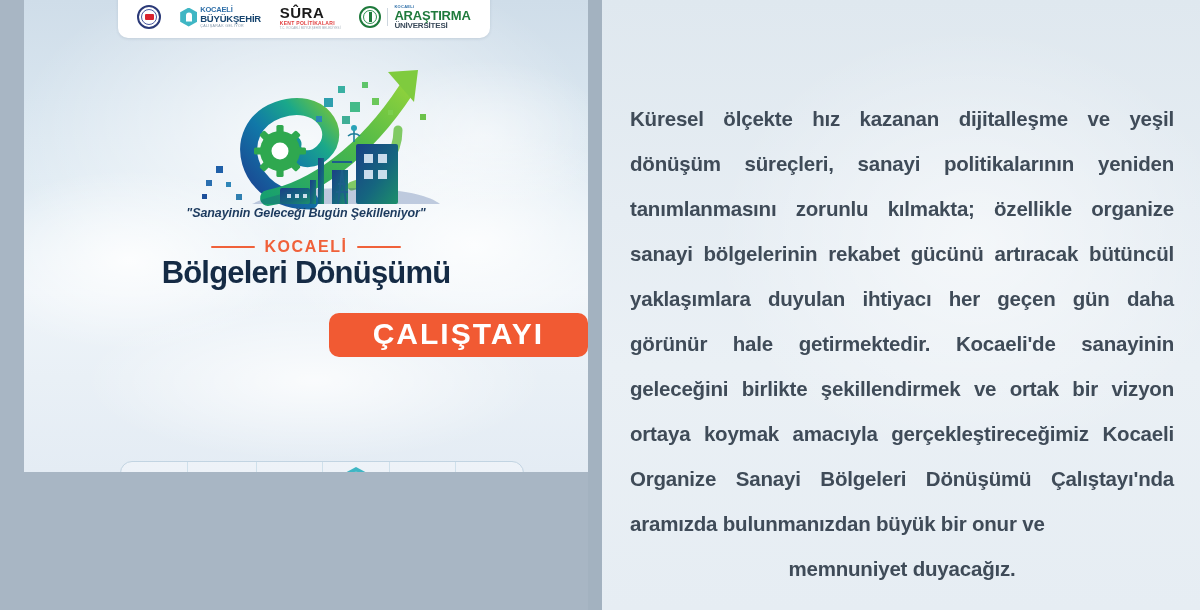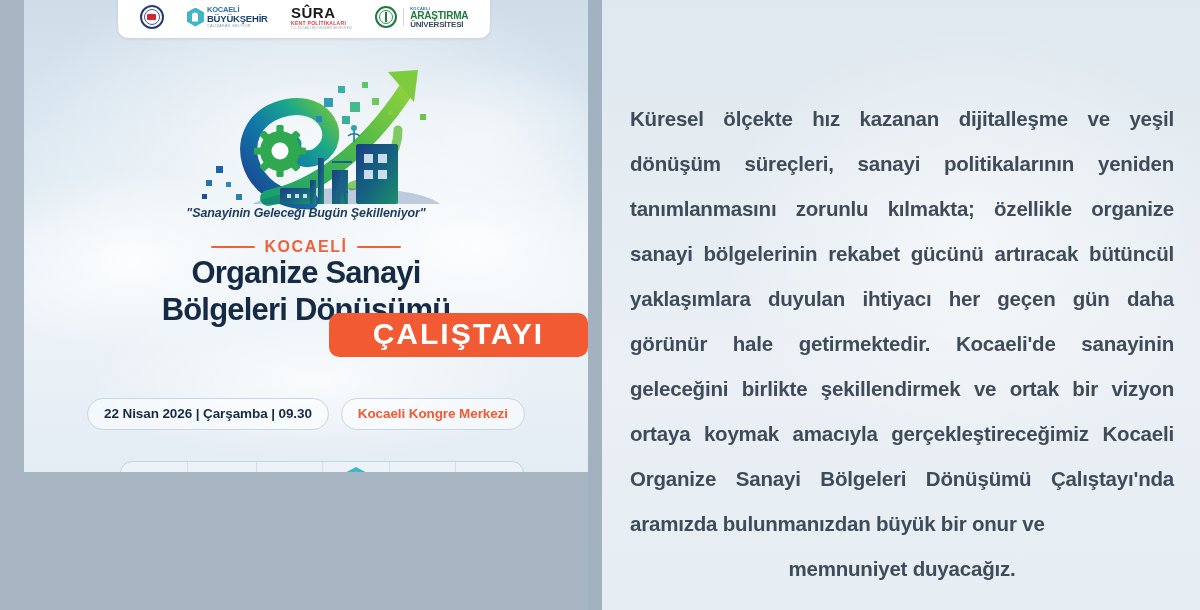--- a/index.html
+++ b/index.html
@@ -238,21 +238,21 @@
         <div style="font-size:2.9px;color:#9aa6b2;letter-spacing:.15px;">T.C. KOCAELİ BÜYÜKŞEHİR BELEDİYESİ</div>
       </div>
 
       <div class="lgo">
         <div class="seal green" style="width:22px;height:22px;">
           <div style="width:2.5px;height:10px;background:#1f7a3c;"></div>
         </div>
         <div style="width:1px;height:18px;background:#cdd6de;margin:0 3px;"></div>
         <div>
           <div style="font-size:4px;font-weight:800;color:#2f6fa8;letter-spacing:.3px;">KOCAELİ</div>
-          <div class="txtlogo" style="font-size:10px;color:#1f7a3c;">ARAŞTIRMA</div>
+          <div class="txtlogo" style="font-size:13px;color:#1f7a3c;">ARAŞTIRMA</div>
           <div class="txtlogo" style="font-size:8px;color:#3a4a5a;">ÜNİVERSİTESİ</div>
         </div>
       </div>
 
     </div>
 
     <div class="illus">
       <svg viewBox="0 0 300 170" width="300" height="170" aria-hidden="true">
         <defs>
           <linearGradient id="swirl" x1="0" y1="1" x2="1" y2="0">
@@ -345,32 +345,27 @@
 
     <div class="slogan">"Sanayinin Geleceği Bugün Şekilleniyor"</div>
 
     <div class="eyebrow">
       <span class="rule"></span>
       <span class="txt">KOCAELİ</span>
       <span class="rule"></span>
     </div>
 
     <div class="headline">
-      <div>Organize Sanayi</div>
       <div>Bölgeleri Dönüşümü</div>
     </div>
 
     <div class="pill-wrap">
       <span class="pill">ÇALIŞTAYI</span>
     </div>
 
-    <div class="chips">
-      <span class="chip date">22 Nisan 2026 | Çarşamba | 09.30</span>
-      <span class="chip venue">Kocaeli Kongre Merkezi</span>
-    </div>
 
     <div class="sponsors">
 
       <div class="scell">
         <svg width="44" height="44" viewBox="0 0 44 44" aria-hidden="true">
           <circle cx="22" cy="22" r="20" fill="none" stroke="#e4848a" stroke-width="1" stroke-dasharray="1.5 2.6"></circle>
           <circle cx="22" cy="22" r="15" fill="none" stroke="#e08b91" stroke-width="0.9"></circle>
           <circle cx="22" cy="22" r="10.5" fill="none" stroke="#d9555e" stroke-width="2.6"></circle>
           <circle cx="22" cy="22" r="6" fill="none" stroke="#d9555e" stroke-width="1.6"></circle>
           <g fill="#d9555e">

